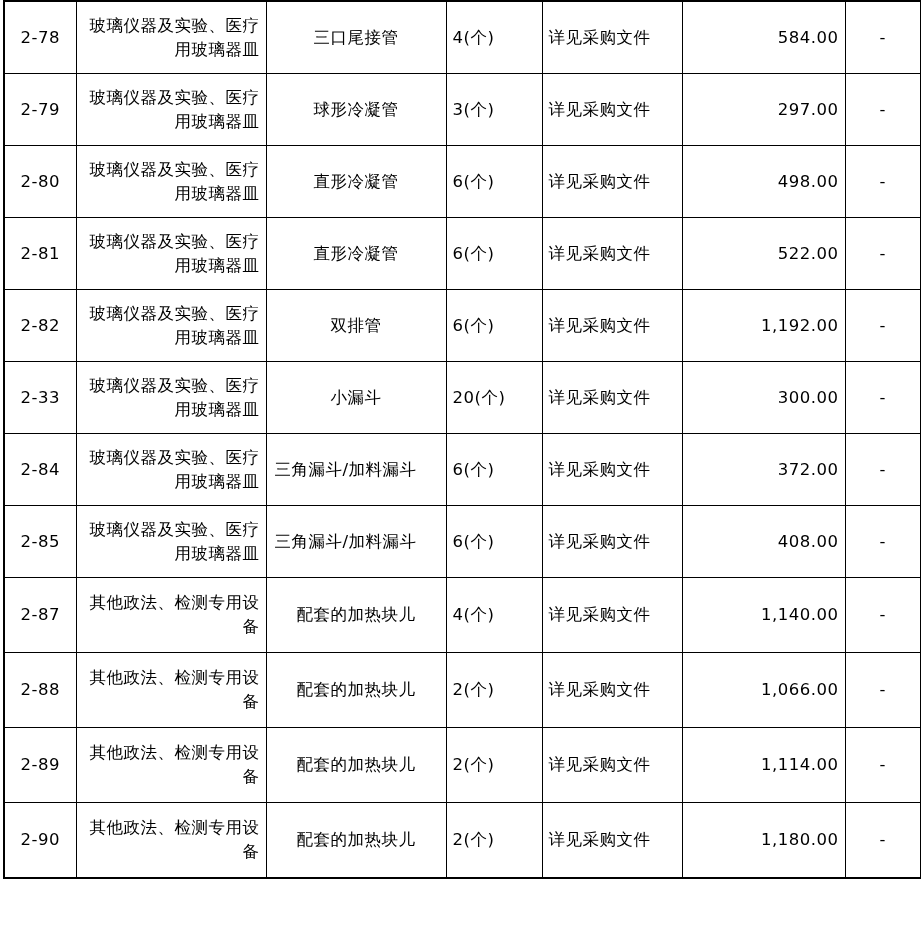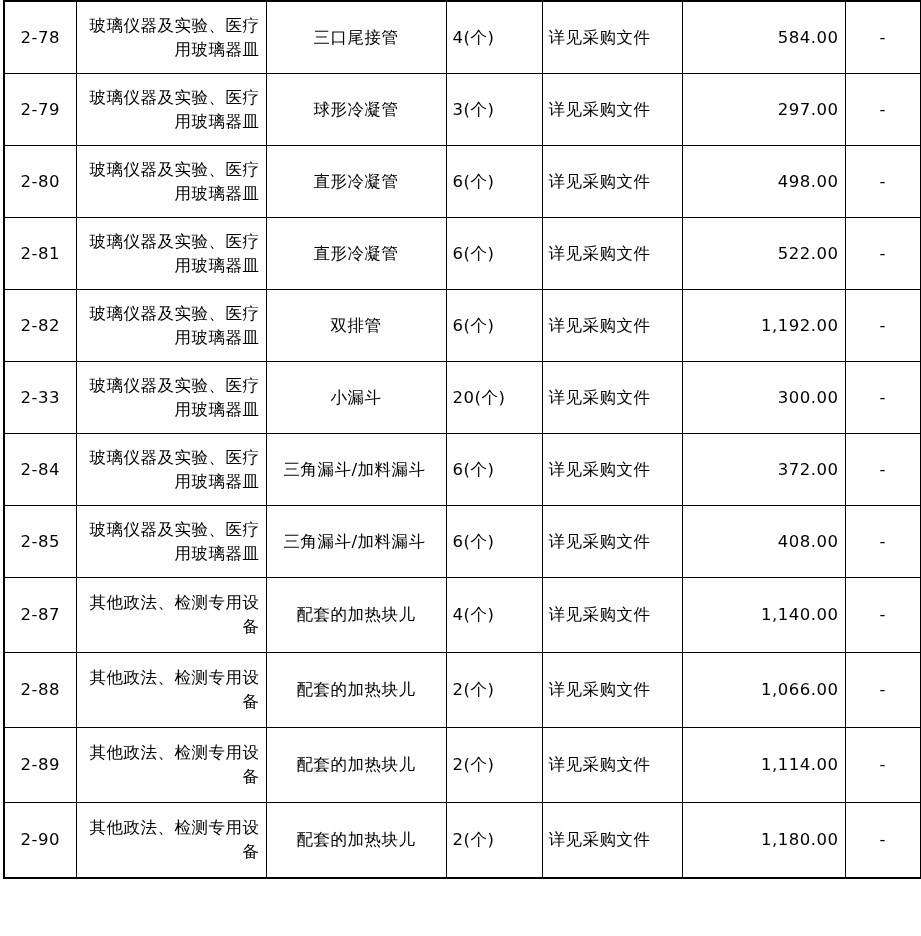--- a/index.html
+++ b/index.html
@@ -54,21 +54,21 @@
   .cell-cat {
     text-align: right;
     padding-left: 8px;
   }
   .cell-name {
     text-align: center;
     margin-top: 30px;
   }
   .cell-name.wrap {
     text-align: left;
-    padding-left: 17px;
+    padding-left: 8px;
   }
   .cell-qty {
     white-space: nowrap;
   }
   .cell-doc {
     text-align: left;
     white-space: nowrap;
     margin-left: 36px;
   }
   .cell-price {

